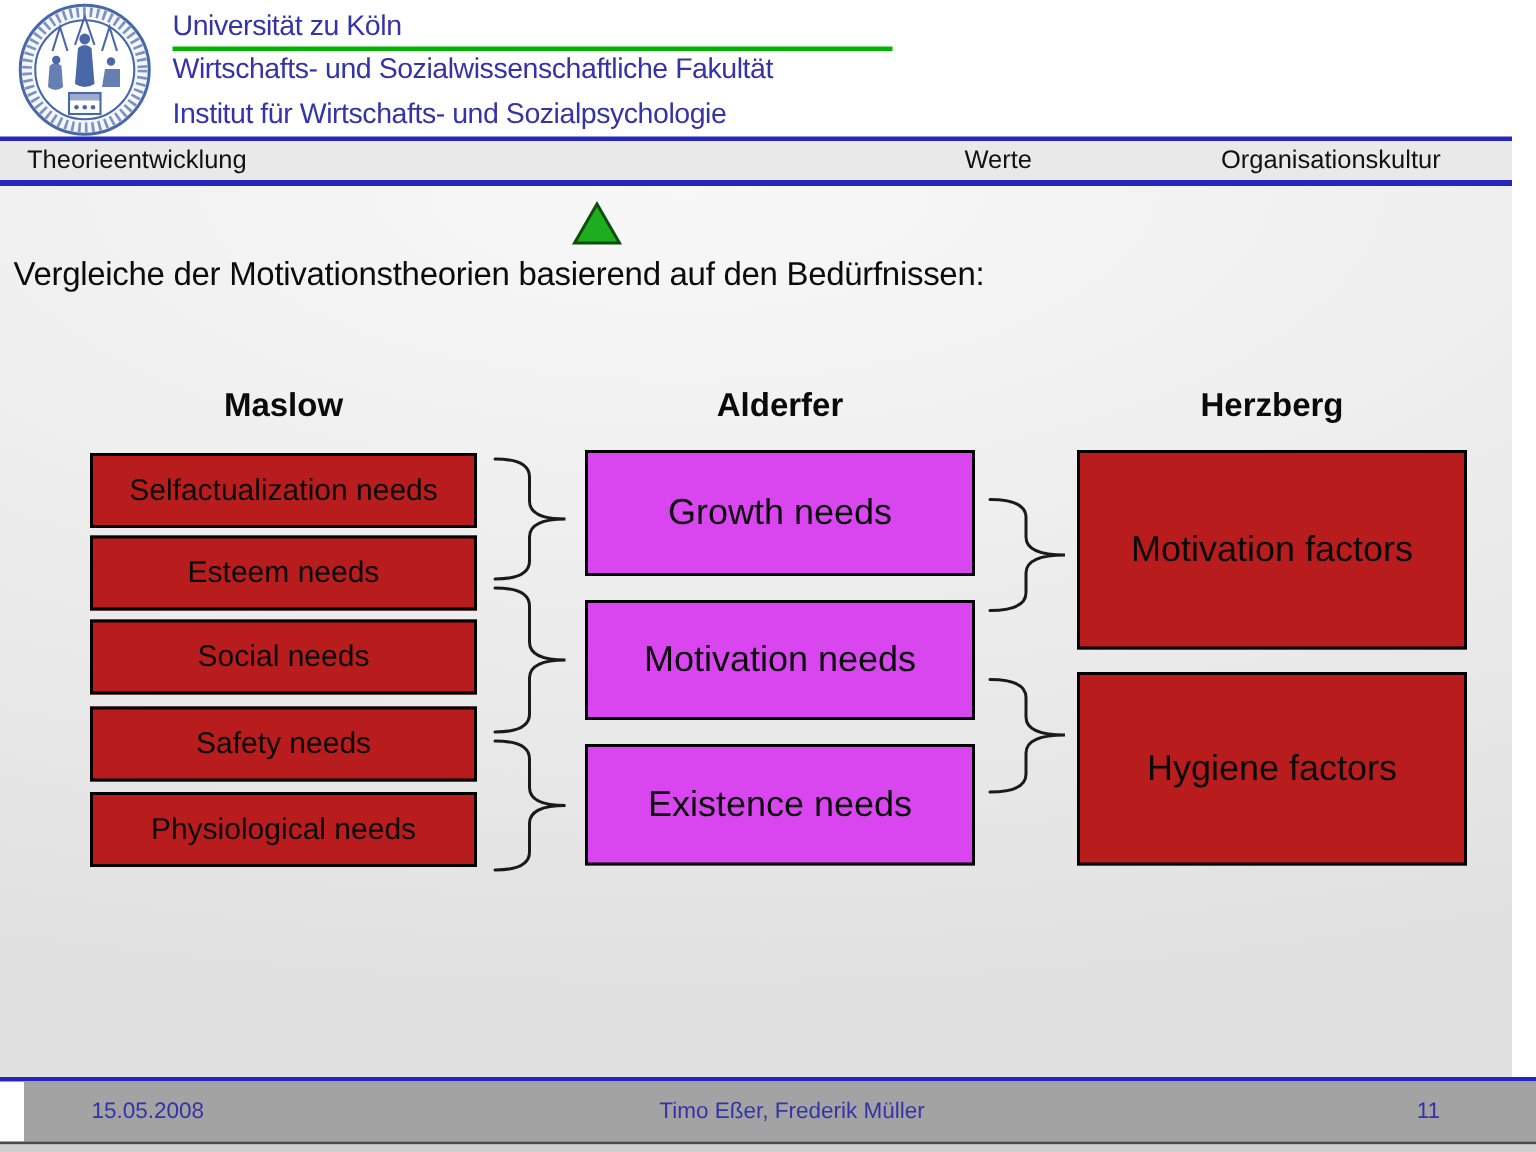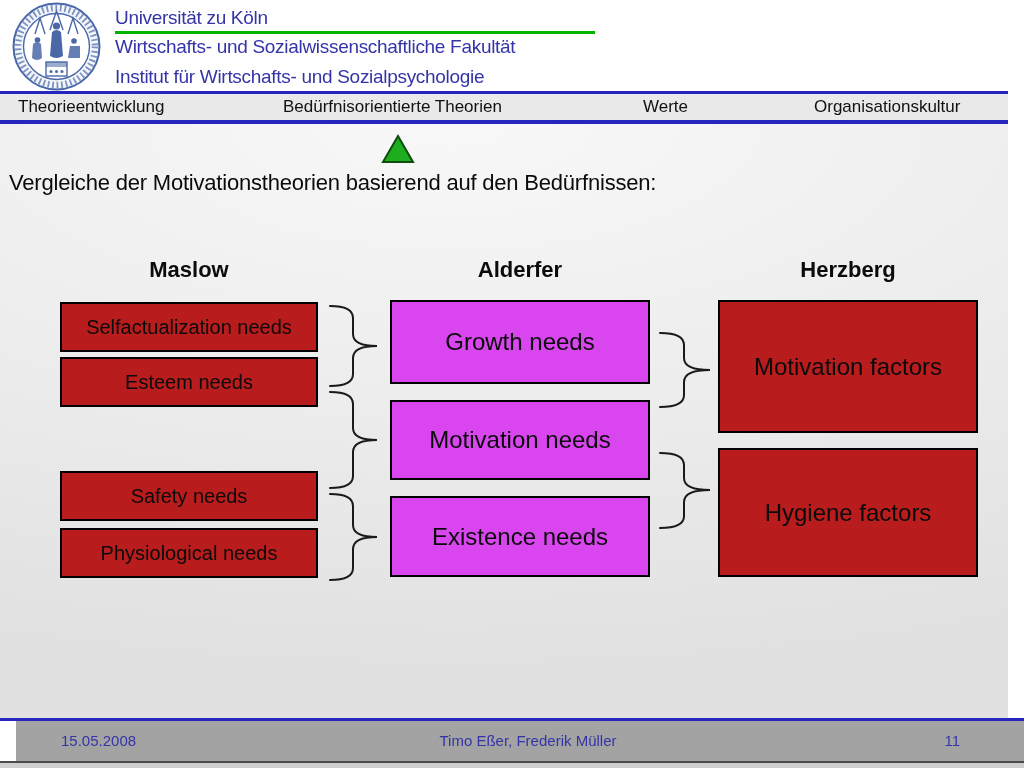--- a/index.html
+++ b/index.html
@@ -89,40 +89,40 @@
     </svg>
     <div class="hdr-line hdr-university">Universität zu Köln</div>
     <div class="hdr-underline"></div>
     <div class="hdr-line hdr-faculty">Wirtschafts- und Sozialwissenschaftliche Fakultät</div>
     <div class="hdr-line hdr-institute">Institut für Wirtschafts- und Sozialpsychologie</div>
   </div>
 
   <div class="nav-line-top"></div>
   <div class="nav-band">
     <span class="nav-item nav-0">Theorieentwicklung</span>
-    <span class="nav-item nav-1">Bedürfnisorientierte Theorien</span>
     <span class="nav-item nav-2">Werte</span>
     <span class="nav-item nav-3">Organisationskultur</span>
   </div>
   <div class="nav-line-bottom"></div>
 
   <div class="content-bg"></div>
 
   <svg class="marker-triangle" width="34" height="30" viewBox="0 0 34 30">
     <polygon points="17,2 32,28 2,28" fill="#1EAD1E" stroke="#0e4d0e" stroke-width="2"></polygon>
   </svg>
 
   <div class="slide-title">Vergleiche der Motivationstheorien basierend auf den Bedürfnissen:</div>
 
   <div class="col-header colh-0">Maslow</div>
   <div class="col-header colh-1">Alderfer</div>
   <div class="col-header colh-2">Herzberg</div>
 
   <div class="dbox ybox maslow m-0">Selfactualization needs</div>
   <div class="dbox ybox maslow m-1">Esteem needs</div>
+  <div class="dbox ybox maslow m-2">Social needs</div>
   <div class="dbox ybox maslow m-3">Safety needs</div>
   <div class="dbox ybox maslow m-4">Physiological needs</div>
 
   <div class="dbox gbox alderfer a-0">Growth needs</div>
   <div class="dbox gbox alderfer a-1">Motivation needs</div>
   <div class="dbox gbox alderfer a-2">Existence needs</div>
 
   <div class="dbox ybox herzberg h-0">Motivation factors</div>
   <div class="dbox ybox herzberg h-1">Hygiene factors</div>
 

